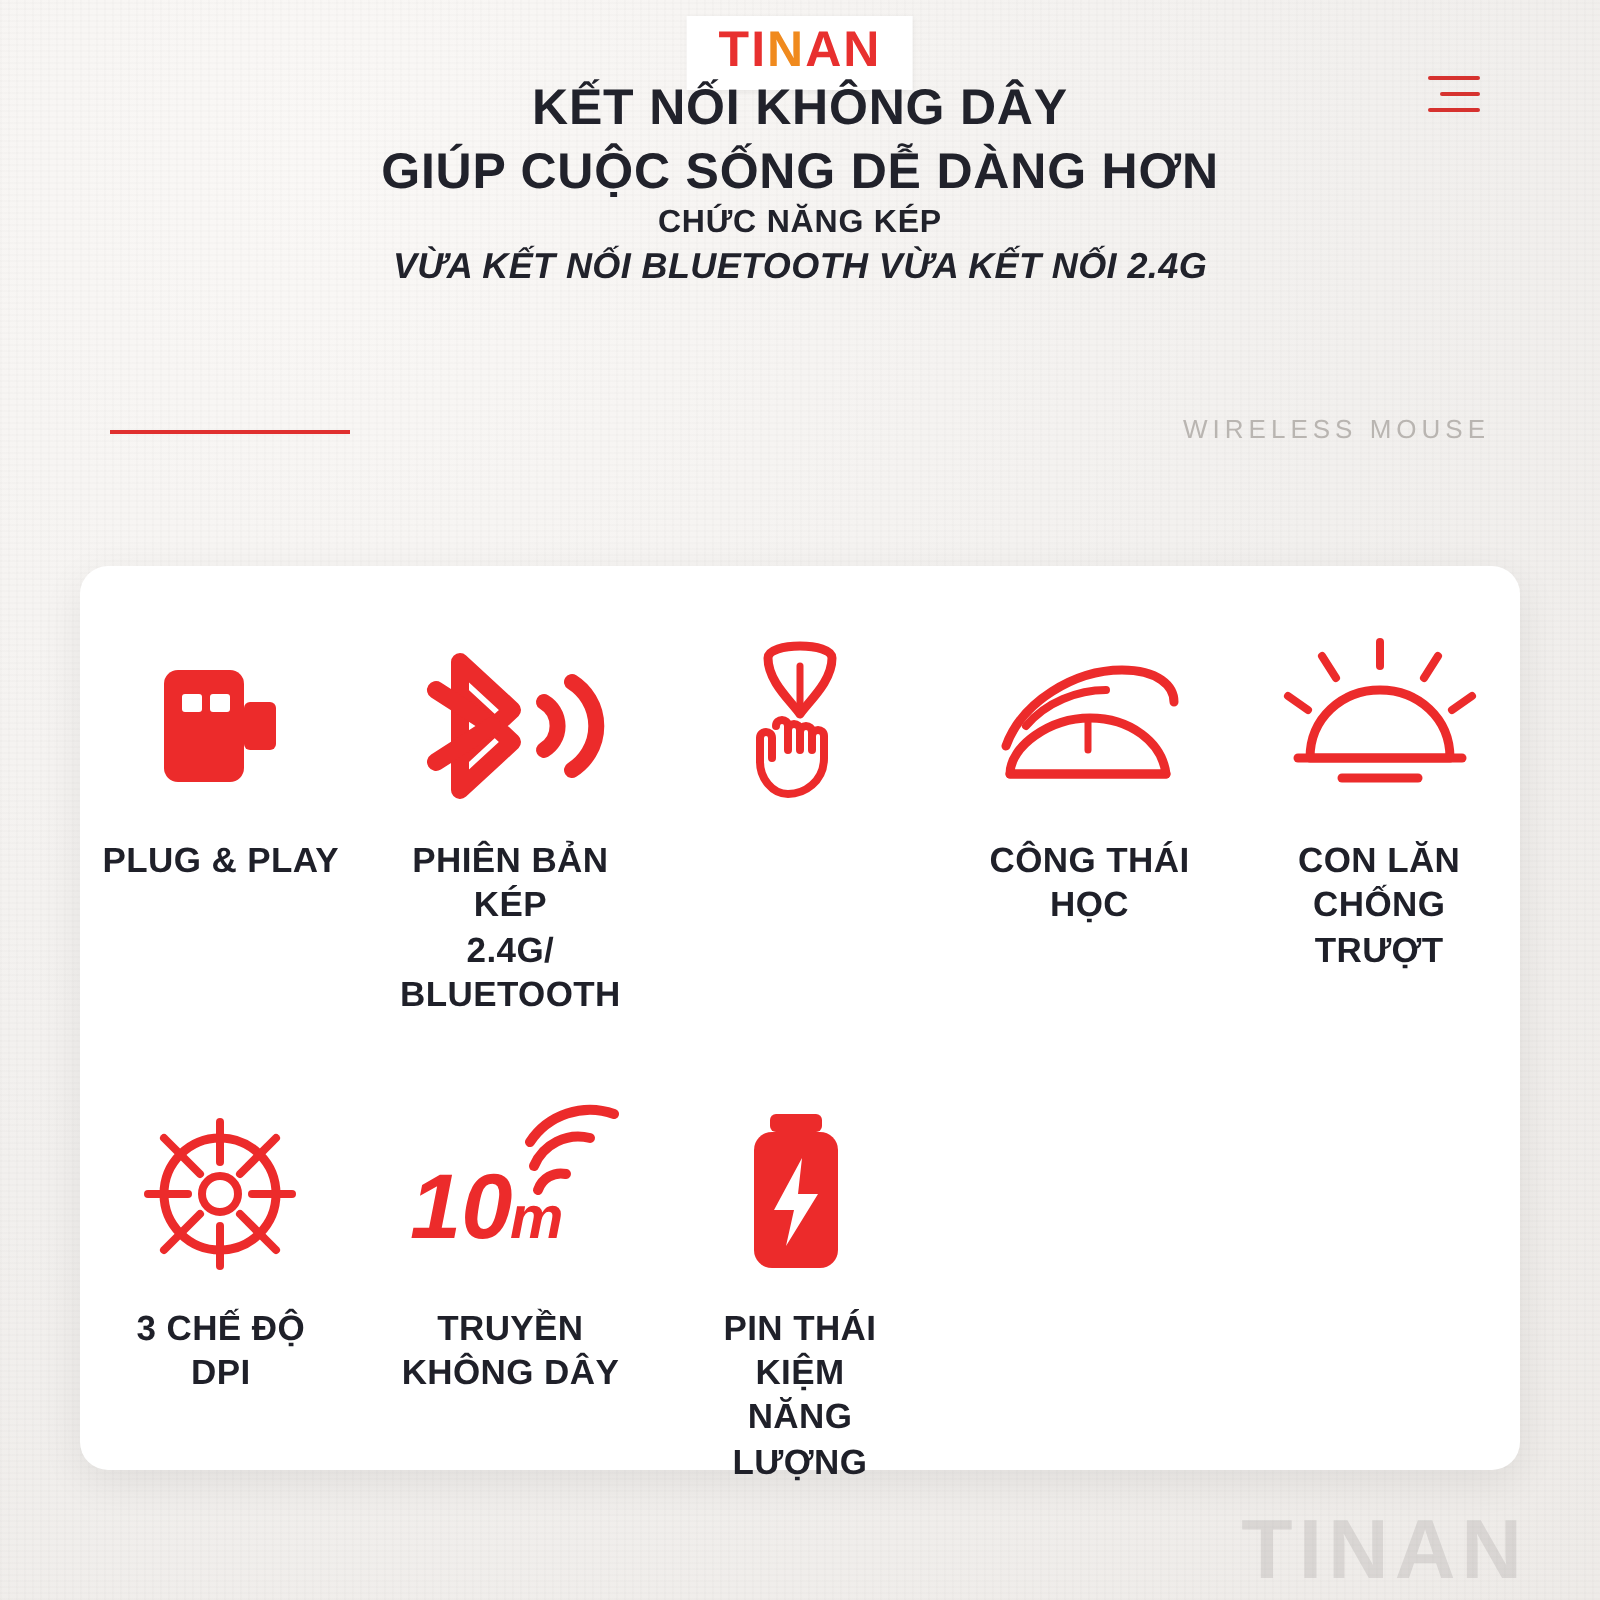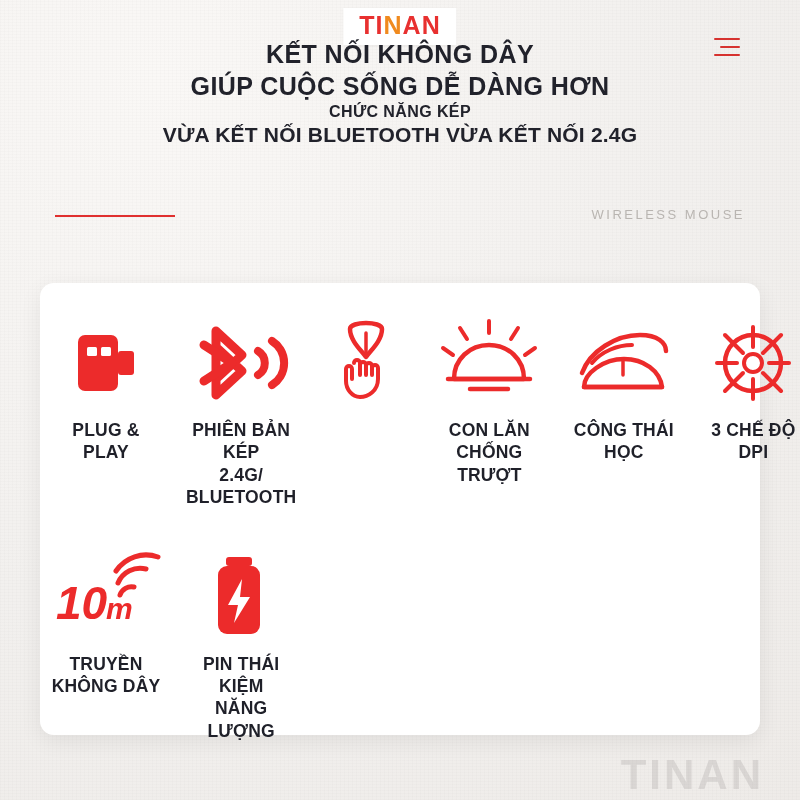--- a/index.html
+++ b/index.html
@@ -81,21 +81,21 @@
     left: 0;
     width: 800px;
     text-align: center;
     color: #21222b;
     font-weight: 700;
     line-height: 1.28;
   }
   .headline .l1 { font-size: 25px; letter-spacing: 0.4px; }
   .headline .l2 { font-size: 25px; letter-spacing: 0.4px; }
   .headline .l3 { font-size: 16px; letter-spacing: 0.4px; }
-  .headline .l4 { font-size: 21px; letter-spacing: 0.2px; }
+  .headline .l4 { font-size: 18px; letter-spacing: 0.2px; font-style: italic; }
 
   
   .rule {
     position: absolute;
     left: 55px;
     top: 215px;
     width: 120px;
     height: 2px;
     background: #e0302f;
   }
@@ -118,21 +118,21 @@
     height: 452px;
     background: #ffffff;
     border-radius: 14px;
     box-shadow: 0 6px 22px rgba(0,0,0,0.07);
   }
 
   .grid {
     position: absolute;
     inset: 0;
     display: grid;
-    grid-template-columns: repeat(6, 1fr);
+    grid-template-columns: repeat(5, 1fr);
     grid-template-rows: repeat(2, 1fr);
     padding: 16px 10px 14px 10px;
     box-sizing: border-box;
     gap: 24px;
   }
   .cell {
     display: flex;
     flex-direction: column;
     align-items: center;
     justify-content: flex-start;
@@ -231,47 +231,47 @@
             <path d="M34 46 C34 42, 40 42, 40 46 L40 58" fill="none" stroke="#ec2b2b" stroke-width="4" stroke-linecap="round"></path>
             <path d="M40 48 C40 44, 46 44, 46 48 L46 58" fill="none" stroke="#ec2b2b" stroke-width="4" stroke-linecap="round"></path>
             <path d="M46 49 C46 45, 52 45, 52 49 L52 58" fill="none" stroke="#ec2b2b" stroke-width="4" stroke-linecap="round"></path>
             <path d="M52 51 C52 47, 58 47, 58 51 L58 62 C58 74, 48 80, 40 80 C32 80, 26 72, 26 64 L26 52 C26 48, 32 48, 32 52 L32 62" fill="none" stroke="#ec2b2b" stroke-width="4" stroke-linejoin="round" stroke-linecap="round"></path>
           </svg>
         </div>
       </div>
 
       <div class="cell">
         <div class="art">
+          <svg width="115" height="92" viewBox="0 0 115 92">
+            <path d="M16 56 C24 34, 50 18, 74 18 C92 18, 100 26, 100 34" fill="none" stroke="#ec2b2b" stroke-width="4.5" stroke-linecap="round"></path>
+            <path d="M26 46 C36 34, 52 28, 66 28" fill="none" stroke="#ec2b2b" stroke-width="4" stroke-linecap="round"></path>
+            <path d="M18 70 C18 56, 38 42, 58 42 C78 42, 94 54, 96 70 Z" fill="none" stroke="#ec2b2b" stroke-width="4.5" stroke-linejoin="round"></path>
+            <path d="M18 70 L96 70" stroke="#ec2b2b" stroke-width="4.5" stroke-linecap="round"></path>
+            <path d="M57 43 L57 58" stroke="#ec2b2b" stroke-width="3.5" stroke-linecap="round"></path>
+          </svg>
+        </div>
+        <div class="label">CÔNG THÁI
+HỌC</div>
+      </div>
+
+      <div class="cell">
+        <div class="art">
           <svg width="106" height="92" viewBox="0 0 106 92">
             <path d="M53 16 L53 4" stroke="#ec2b2b" stroke-width="4" stroke-linecap="round"></path>
             <path d="M31 22 L24 11" stroke="#ec2b2b" stroke-width="4" stroke-linecap="round"></path>
             <path d="M75 22 L82 11" stroke="#ec2b2b" stroke-width="4" stroke-linecap="round"></path>
             <path d="M17 38 L7 31" stroke="#ec2b2b" stroke-width="4" stroke-linecap="round"></path>
             <path d="M89 38 L99 31" stroke="#ec2b2b" stroke-width="4" stroke-linecap="round"></path>
             <path d="M18 62 C18 42, 34 28, 53 28 C72 28, 88 42, 88 62 Z" fill="none" stroke="#ec2b2b" stroke-width="4.5" stroke-linejoin="round"></path>
             <path d="M12 62 L94 62" stroke="#ec2b2b" stroke-width="4.5" stroke-linecap="round"></path>
             <path d="M34 72 L72 72" stroke="#ec2b2b" stroke-width="4.5" stroke-linecap="round"></path>
           </svg>
         </div>
         <div class="label">CON LĂN
 CHỐNG TRƯỢT</div>
-      </div>
-
-      <div class="cell">
-        <div class="art">
-          <svg width="115" height="92" viewBox="0 0 115 92">
-            <path d="M16 56 C24 34, 50 18, 74 18 C92 18, 100 26, 100 34" fill="none" stroke="#ec2b2b" stroke-width="4.5" stroke-linecap="round"></path>
-            <path d="M26 46 C36 34, 52 28, 66 28" fill="none" stroke="#ec2b2b" stroke-width="4" stroke-linecap="round"></path>
-            <path d="M18 70 C18 56, 38 42, 58 42 C78 42, 94 54, 96 70 Z" fill="none" stroke="#ec2b2b" stroke-width="4.5" stroke-linejoin="round"></path>
-            <path d="M18 70 L96 70" stroke="#ec2b2b" stroke-width="4.5" stroke-linecap="round"></path>
-            <path d="M57 43 L57 58" stroke="#ec2b2b" stroke-width="3.5" stroke-linecap="round"></path>
-          </svg>
-        </div>
-        <div class="label">CÔNG THÁI
-HỌC</div>
       </div>
 
       <div class="cell">
         <div class="art">
           <svg width="96" height="92" viewBox="0 0 96 92">
             <circle cx="48" cy="46" r="28" fill="none" stroke="#ec2b2b" stroke-width="4.5"></circle>
             <circle cx="48" cy="46" r="9" fill="none" stroke="#ec2b2b" stroke-width="4"></circle>
             <path d="M48 10 L48 30" stroke="#ec2b2b" stroke-width="4" stroke-linecap="round"></path>
             <path d="M48 62 L48 82" stroke="#ec2b2b" stroke-width="4" stroke-linecap="round"></path>
             <path d="M12 46 L32 46" stroke="#ec2b2b" stroke-width="4" stroke-linecap="round"></path>

